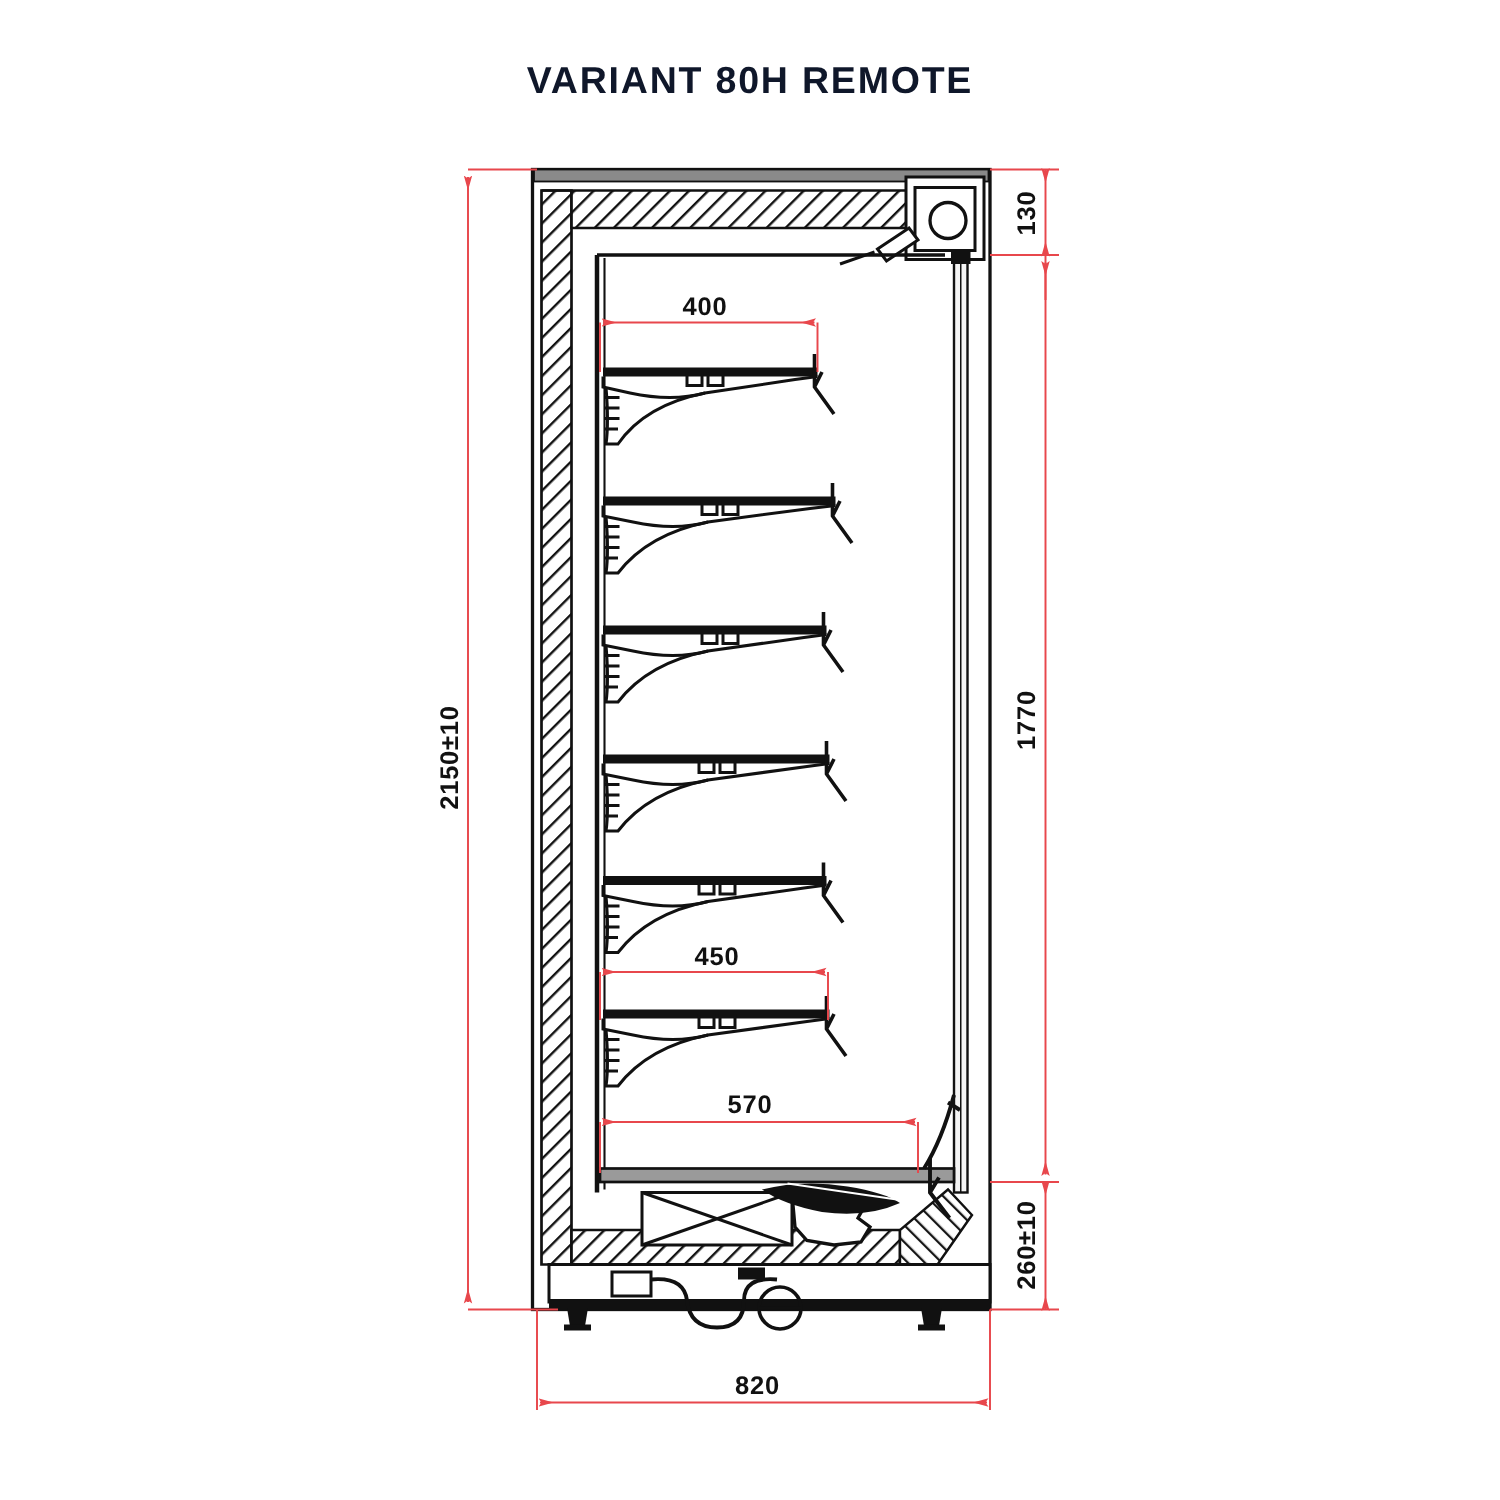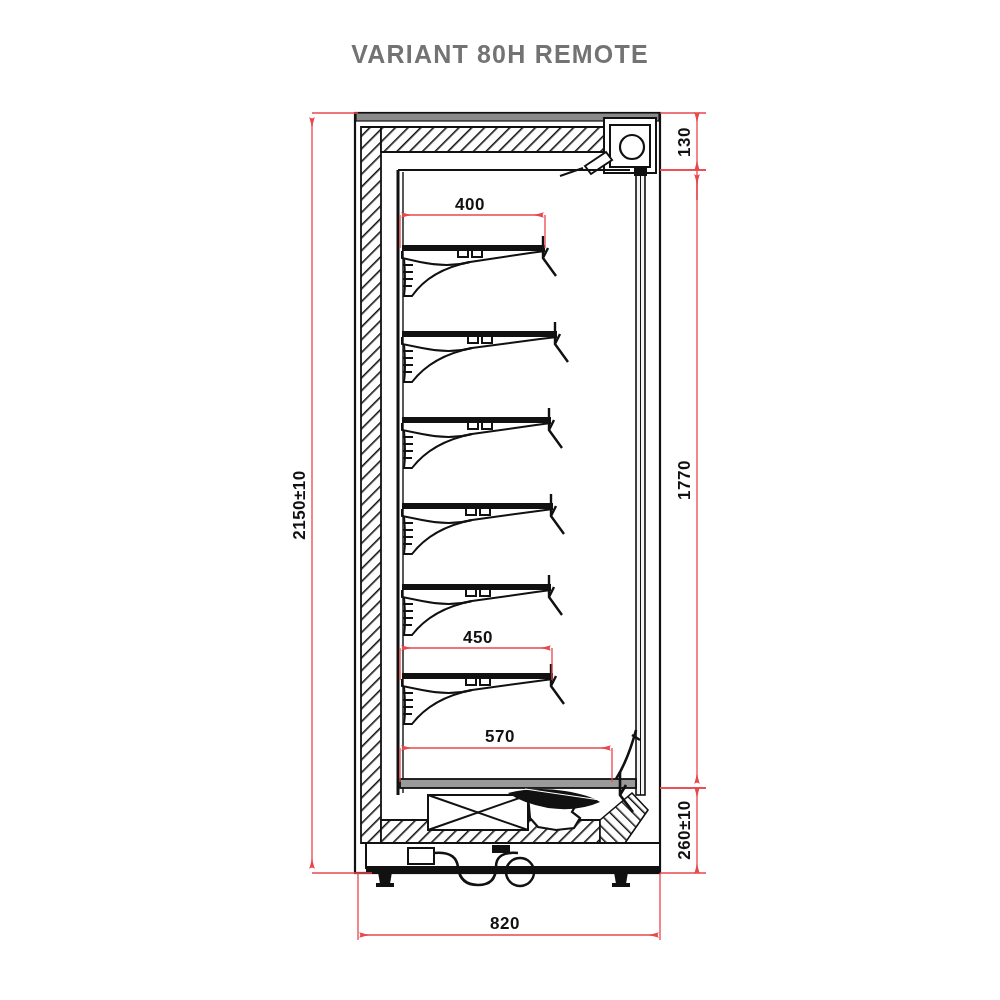--- a/index.html
+++ b/index.html
@@ -16,21 +16,21 @@
     width:1000px;height:1000px;
     background:#fff;
   }
   #title{
     position:absolute;
     top:40px;left:0;width:1000px;
     text-align:center;
     font-size:25px;
     font-weight:bold;
     letter-spacing:1.2px;
-    color:#737373;
+    color:#0f172a;
     font-family:"Liberation Sans", sans-serif;
   }
   svg{position:absolute;top:0;left:0;}
   .dimtext{
     font-family:"Liberation Sans", sans-serif;
     font-size:17px;
     font-weight:bold;
     fill:#111;
     letter-spacing:0.5px;
   }

